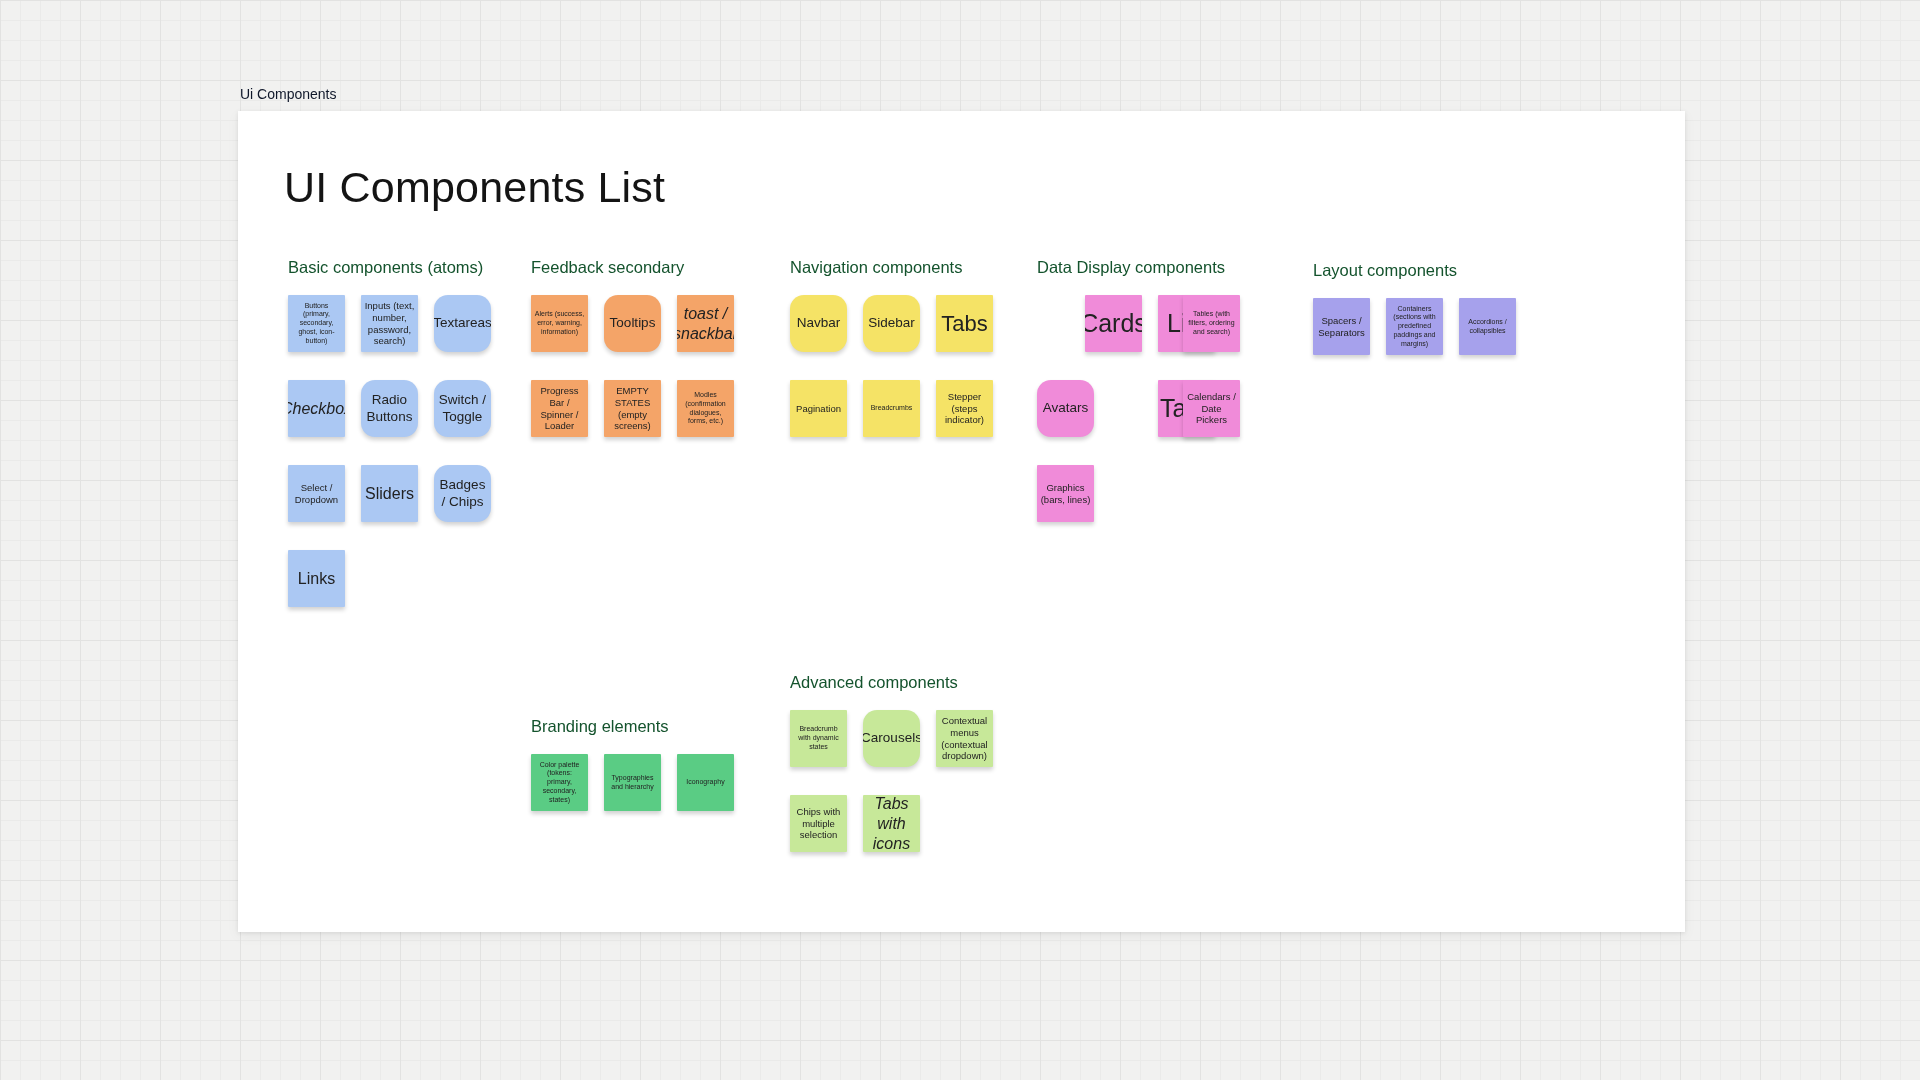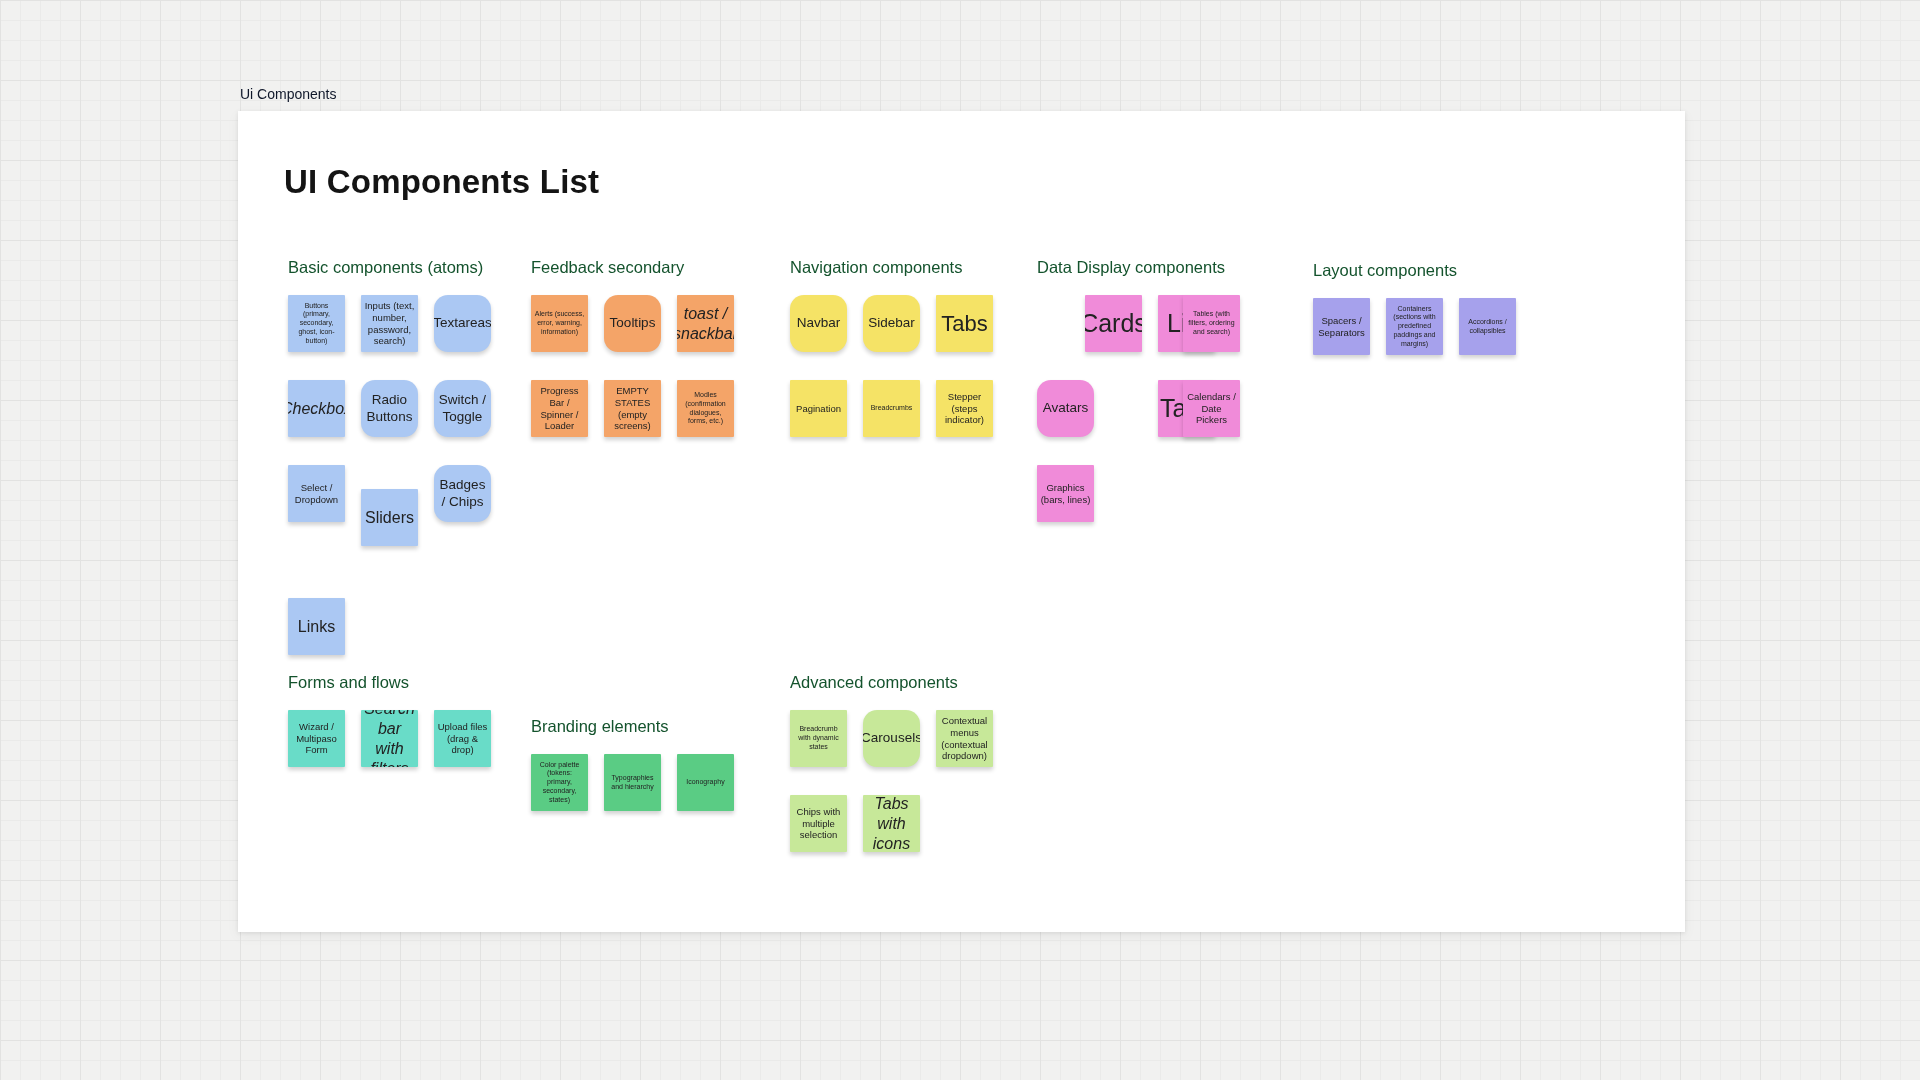--- a/index.html
+++ b/index.html
@@ -19,21 +19,21 @@
     position:absolute; left:240px; top:86px;
     font-size:14px; color:#0f172a; cursor:default;
   }
   .board {
     position:absolute; left:238px; top:111px; width:1447px; height:821px;
     background:#ffffff;
     box-shadow:0 1px 4px rgba(0,0,0,0.08), 0 4px 12px rgba(0,0,0,0.05);
   }
   .board-title {
     position:absolute; left:46px; top:52px;
-    font-size:33px; font-weight:700; color:#141414; letter-spacing:0.2px;
+    font-size:43px; font-weight:400; color:#141414; letter-spacing:0.2px;
   }
   .section { position:absolute; width:210px; }
   .section-title {
     font-size:16.5px; font-weight:500; color:#14532d; white-space:nowrap;
     margin-bottom:17px; height:20px;
   }
   .notes {
     display:grid;
     grid-template-columns:repeat(3, 57px);
     gap:28px 16px;
@@ -44,21 +44,21 @@
     box-shadow:0 3px 4px rgba(0,0,0,0.18);
     border-radius:1px;
     display:flex; align-items:center; justify-content:center;
     text-align:center; color:#222; line-height:1.25;
     padding:3px; overflow:hidden; cursor:pointer;
   }
   .fs-xs  { font-size:7px; }
   .fs-s   { font-size:9.5px; }
   .fs-m   { font-size:16px;font-style:italic; }
   .fs-ml  { font-size:13.5px;border-radius:14px; }
-  .fs-l   { font-size:16px;margin-top:24px; }
+  .fs-l   { font-size:16px; }
   .fs-xl  { font-size:25px;margin-left:48px; }
   .fs-xxl { font-size:22px; }
   
   .sec-0 { left:50px;   top:147px; }
   .sec-1 { left:293px;  top:147px; }
   .sec-2 { left:552px;  top:147px; }
   .sec-3 { left:799px;  top:147px; }
   .sec-4 { left:1039px; top:150px;margin-left:36px; }
   .sec-5 { left:50px;   top:562px; }
   .sec-6 { left:293px;  top:562px;margin-top:44px; }
@@ -127,28 +127,20 @@
 
   <div class="section sec-4">
     <div class="section-title">Layout components</div>
     <div class="notes" style="--note-color: #a6a1ec;">
         <div class="note fs-s">Spacers / Separators</div>
         <div class="note fs-xs">Containers (sections with predefined paddings and margins)</div>
         <div class="note fs-xs">Accordions / collapsibles</div>
       </div>
   </div>
 
-  <div class="section sec-5">
-    <div class="section-title">Forms and flows</div>
-    <div class="notes" style="--note-color: #69dcc8;">
-        <div class="note fs-s">Wizard / Multipaso Form</div>
-        <div class="note fs-m">Search bar with filters</div>
-        <div class="note fs-s">Upload files (drag &amp; drop)</div>
-      </div>
-  </div>
 
   <div class="section sec-6">
     <div class="section-title">Branding elements</div>
     <div class="notes" style="--note-color: #5acc84;">
         <div class="note fs-xs">Color palette (tokens: primary, secondary, states)</div>
         <div class="note fs-xs">Typographies and hierarchy</div>
         <div class="note fs-xs">Iconography</div>
       </div>
   </div>
 

